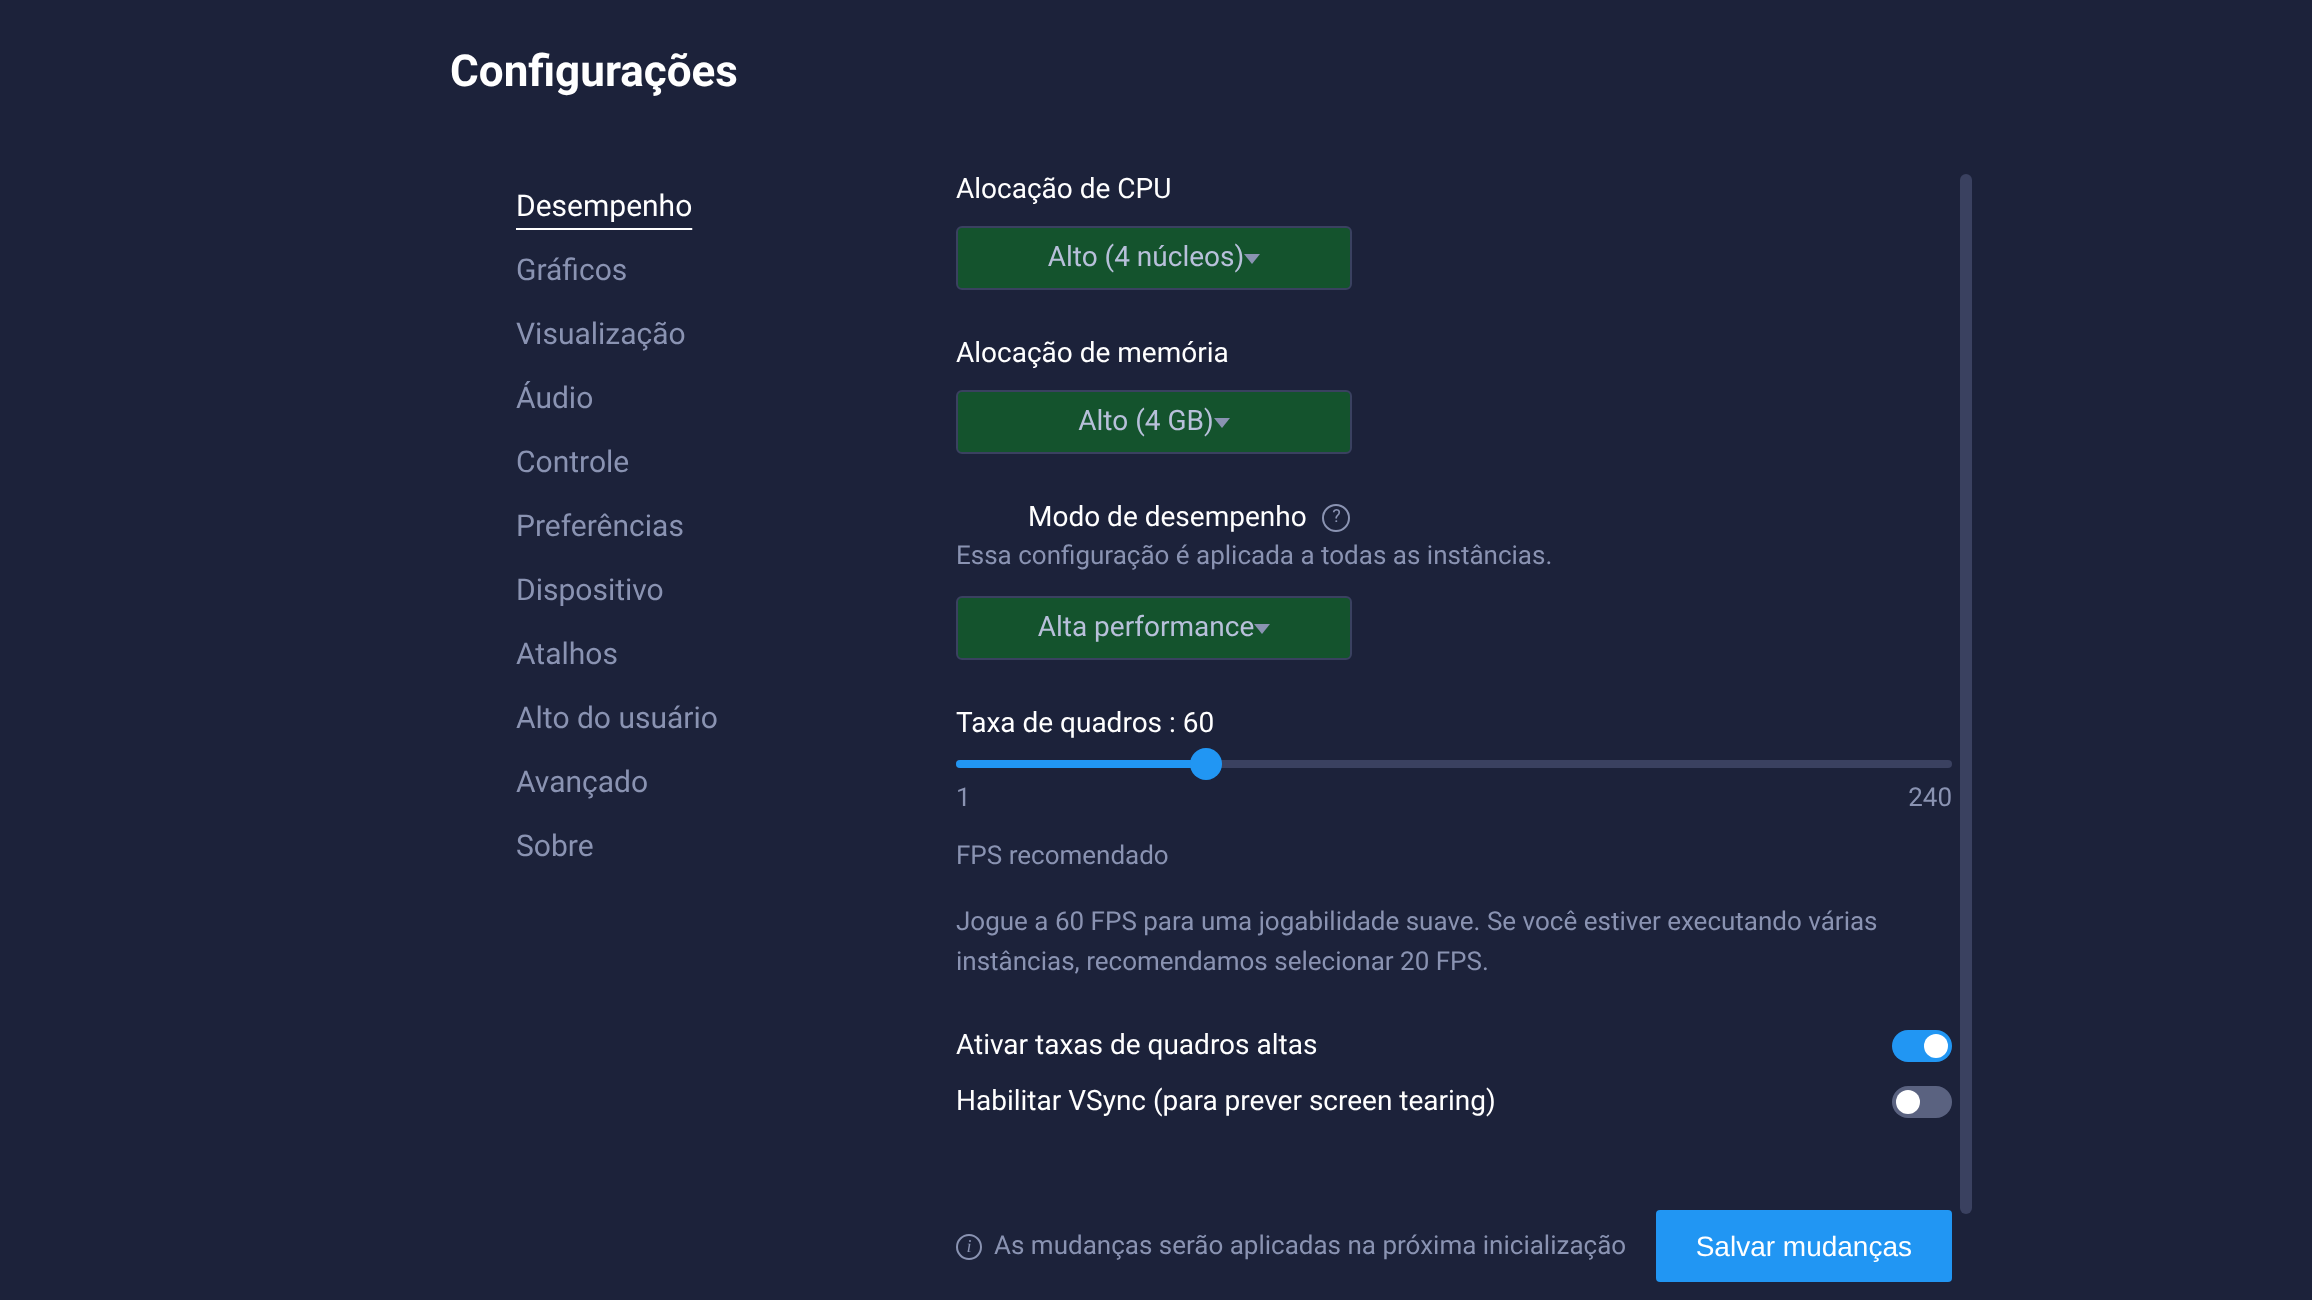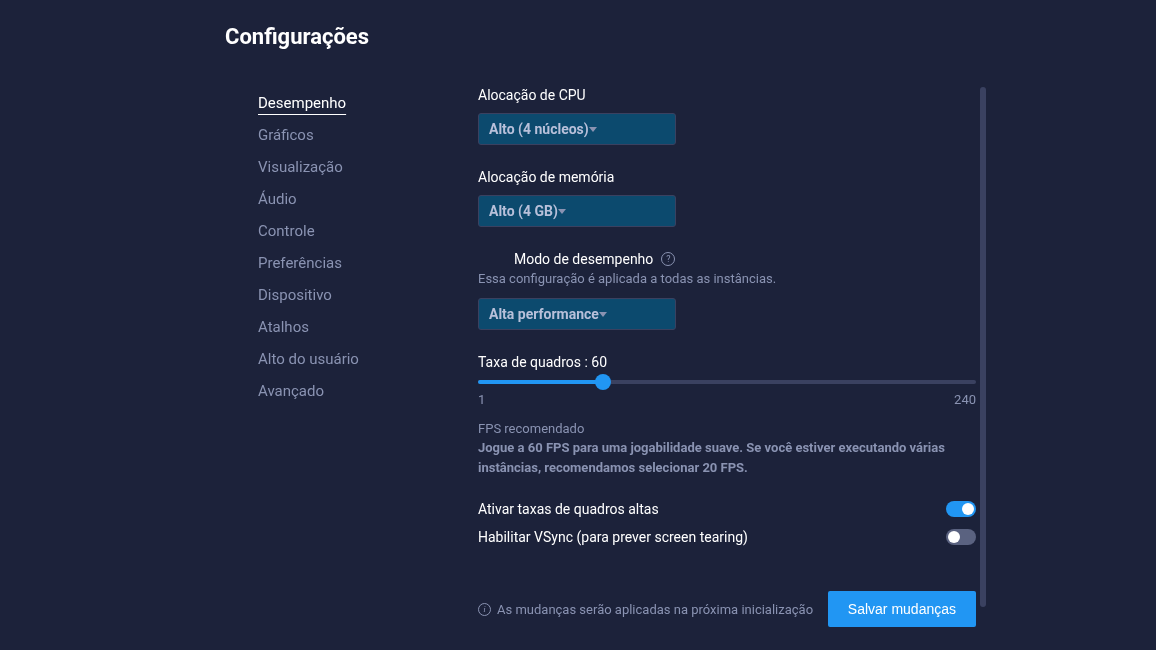--- a/index.html
+++ b/index.html
@@ -83,29 +83,28 @@
       margin-bottom: 4px;
     }
     .field-subtext {
       font-size: 13px;
       color: #8a93b2;
       margin-bottom: 12px;
     }
     .select-box {
       display: flex;
       align-items: center;
-      justify-content: flex-start;
+      justify-content: center;
       width: 198px;
       height: 32px;
-      background-color: #0c4a6e;
+      background-color: #14532d;
       border: 1px solid #3a4160;
       border-radius: 3px;
       padding: 0 10px;
       cursor: pointer;
-      font-weight: bold;
     }
     .select-value {
       font-size: 14px;
       color: #b8c0da;
     }
     .caret-icon {
       width: 0;
       height: 0;
       border-left: 4px solid transparent;
       border-right: 4px solid transparent;
@@ -166,23 +165,22 @@
     }
     .fps-rec-title {
       font-size: 13px;
       color: #8a93b2;
       margin-top: 14px;
     }
     .fps-rec-body {
       font-size: 13px;
       color: #8a93b2;
       line-height: 1.5;
-      margin-top: 2px;
+      margin-top: 16px;
       margin-bottom: 18px;
-      font-weight: bold;
     }
     .toggle-row {
       display: flex;
       align-items: center;
       justify-content: space-between;
       padding: 6px 0;
     }
     .toggle-label {
       font-size: 14px;
       color: #ffffff;
@@ -263,20 +261,21 @@
       <div class="sidebar-item active">Desempenho</div>
       <div class="sidebar-item">Gráficos</div>
       <div class="sidebar-item">Visualização</div>
       <div class="sidebar-item">Áudio</div>
       <div class="sidebar-item">Controle</div>
       <div class="sidebar-item">Preferências</div>
       <div class="sidebar-item">Dispositivo</div>
       <div class="sidebar-item">Atalhos</div>
       <div class="sidebar-item">Alto do usuário</div>
       <div class="sidebar-item">Avançado</div>
+      <div class="sidebar-item">Sobre</div>
     </nav>
 
     <div class="main-panel">
       <div class="scrollbar-indicator"></div>
       <div class="main-inner">
 
         <div class="field-group">
           <div class="field-label">Alocação de CPU</div>
           <div class="select-box">
             <span class="select-value">Alto (4 núcleos)</span>

